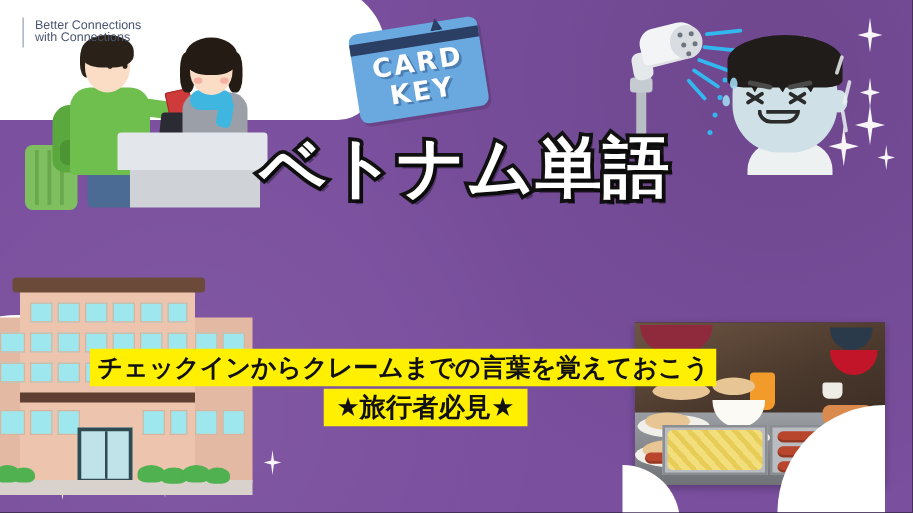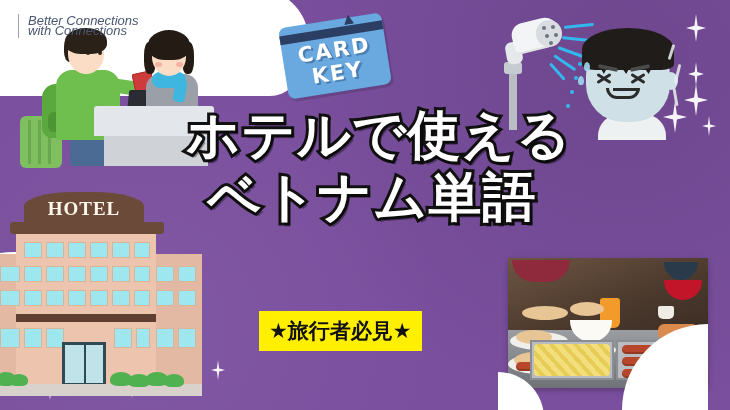--- a/index.html
+++ b/index.html
@@ -158,30 +158,30 @@
     -webkit-text-stroke:6px #111;
     paint-order:stroke fill;
     text-shadow:3px 4px 0 rgba(0,0,0,.35);
   }
   .title .l1{padding-left:28px;}
   .title .l2{padding-left:14px;}
 
   
   .sub1{position:absolute;left:72px;top:279px;height:30px;background:#ffef00;display:flex;align-items:center;justify-content:center;padding:0 6px;}
   .sub1 span{color:#111;font-weight:700;font-size:20px;letter-spacing:0px;white-space:nowrap;font-family:"DejaVu Sans","Liberation Sans",sans-serif;}
-  .sub2{position:absolute;left:259px;top:311px;height:40px;background:#ffef00;display:flex;align-items:center;justify-content:center;padding:0 10px;}
+  .sub2{position:absolute;left:259px;top:311px;height:30px;background:#ffef00;display:flex;align-items:center;justify-content:center;padding:0 10px;}
   .sub2 span{color:#111;font-weight:700;font-size:21px;white-space:nowrap;font-family:"DejaVu Sans","Liberation Sans",sans-serif;}
 
   
   .logo{position:absolute;left:18px;top:14px;display:flex;align-items:center;gap:9px;}
   .logo-word{position:relative;color:#1e2a5a;font-weight:800;font-size:23px;letter-spacing:-.5px;font-family:"DejaVu Sans","Liberation Sans",sans-serif;}
   .logo-word .vn{font-size:17px;}
   .logo-bird{position:absolute;right:-4px;top:-4px;width:16px;height:12px;}
   .logo-div{width:1px;height:24px;background:#9aa1b8;}
-  .logo-tag{font-size:13px;line-height:10px;color:#4a5570;font-family:"Liberation Sans","DejaVu Sans",sans-serif;font-style:italic;}
+  .logo-tag{font-size:10px;line-height:10px;color:#4a5570;font-family:"Liberation Sans","DejaVu Sans",sans-serif;}
 </style>
 </head>
 <body>
 
 <div id="stage">
 
   <div class="bg-base"></div>
   <div class="bg-grain"></div>
 
   <div class="cloud-group cloud-tl">
@@ -203,23 +203,20 @@
   <div class="spark" style="left:702px;top:116px;width:14px;height:20px;"></div>
   <div class="spark" style="left:40px;top:372px;width:20px;height:28px;"></div>
   <div class="spark" style="left:120px;top:366px;width:24px;height:32px;"></div>
   <div class="spark" style="left:211px;top:360px;width:14px;height:20px;"></div>
 
   <div class="hotel">
     <div class="hotel-wing-l"></div>
     <div class="hotel-wing-r"></div>
     <div class="hotel-main"></div>
     <div class="hotel-roof"></div>
-    <div class="hotel-sign">
-      <span>HOTEL</span>
-    </div>
     <div class="win" style="left:30px;top:46px;width:18px;height:16px;"></div>
     <div class="win" style="left:52px;top:46px;width:18px;height:16px;"></div>
     <div class="win" style="left:74px;top:46px;width:18px;height:16px;"></div>
     <div class="win" style="left:96px;top:46px;width:18px;height:16px;"></div>
     <div class="win" style="left:118px;top:46px;width:18px;height:16px;"></div>
     <div class="win" style="left:140px;top:46px;width:16px;height:16px;"></div>
     <div class="win" style="left:30px;top:70px;width:18px;height:16px;"></div>
     <div class="win" style="left:52px;top:70px;width:18px;height:16px;"></div>
     <div class="win" style="left:74px;top:70px;width:18px;height:16px;"></div>
     <div class="win" style="left:96px;top:70px;width:18px;height:16px;"></div>
@@ -364,24 +361,26 @@
     <div class="tray t2"></div>
     <div class="sausage" style="left:114px;bottom:34px;"></div>
     <div class="sausage" style="left:114px;bottom:22px;"></div>
     <div class="sausage" style="left:114px;bottom:10px;"></div>
     <div class="bread" style="right:10px;top:66px;width:40px;height:16px;background:#d98a4c;border-radius:6px;"></div>
   </div>
   <div class="food-corner" style="left:622px;top:324px;"></div>
   <div class="food-corner2"></div>
 
   <div class="title">
-    <span class="line l1">ホテルで使える</span>
     <span class="line l2">ベトナム単語</span>
   </div>
 
+  <div class="sub1">
+    <span>チェックインからクレームまでの言葉を覚えておこう</span>
+  </div>
   <div class="sub2">
     <span>★旅行者必見★</span>
   </div>
 
   <div class="logo">
     <div class="logo-div"></div>
     <div class="logo-tag">
       <div>Better Connections</div>
       <div>with Connections</div>
     </div>

